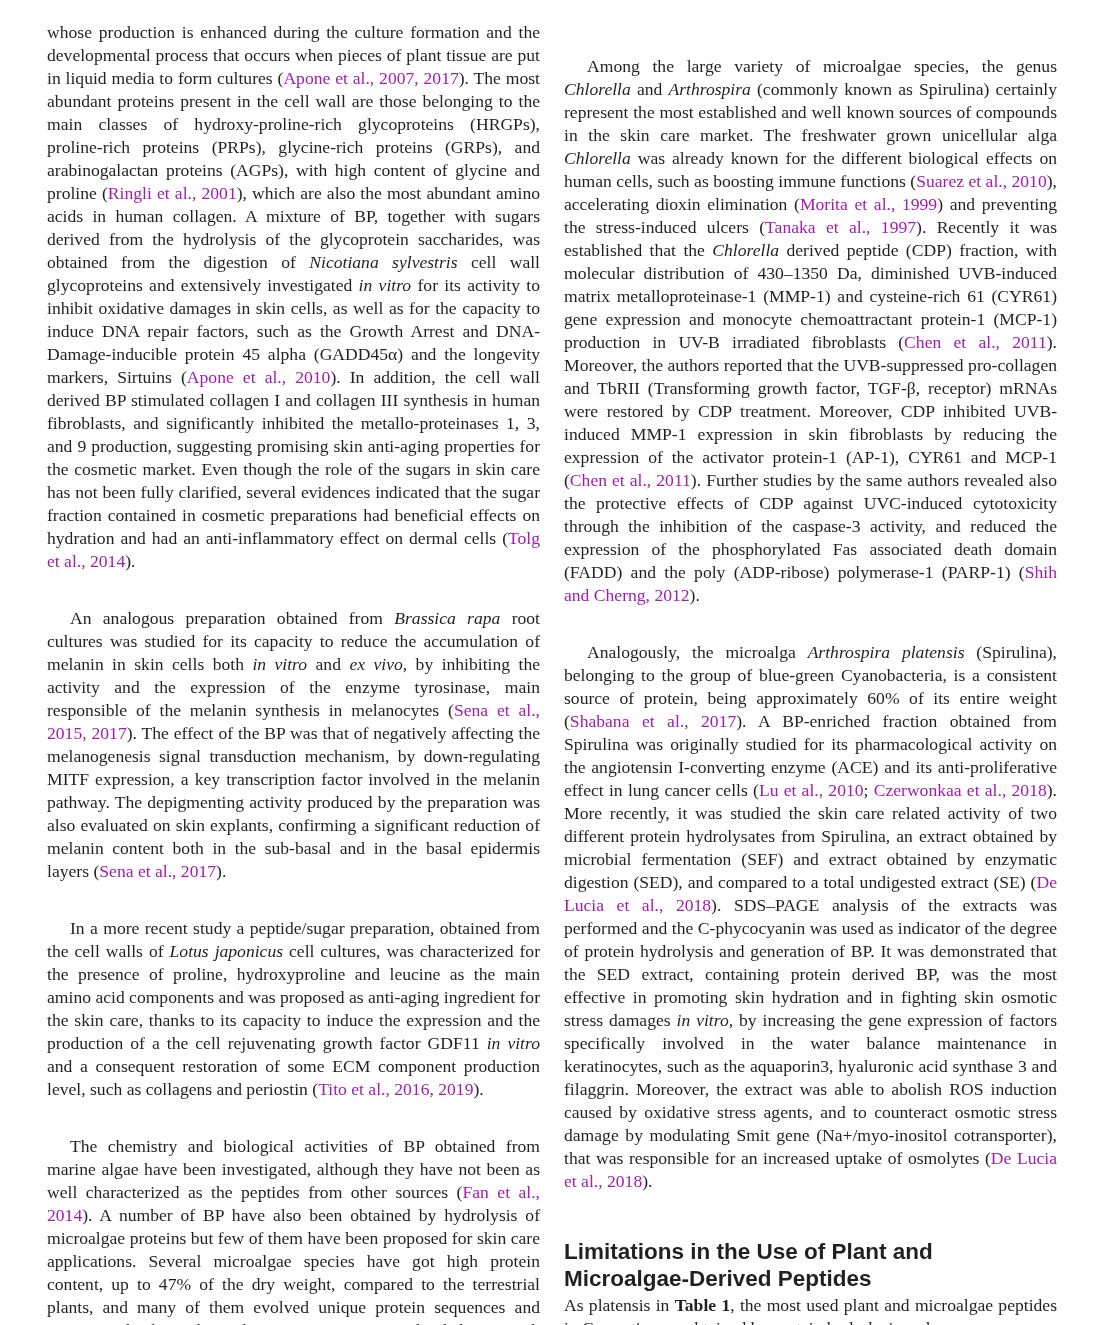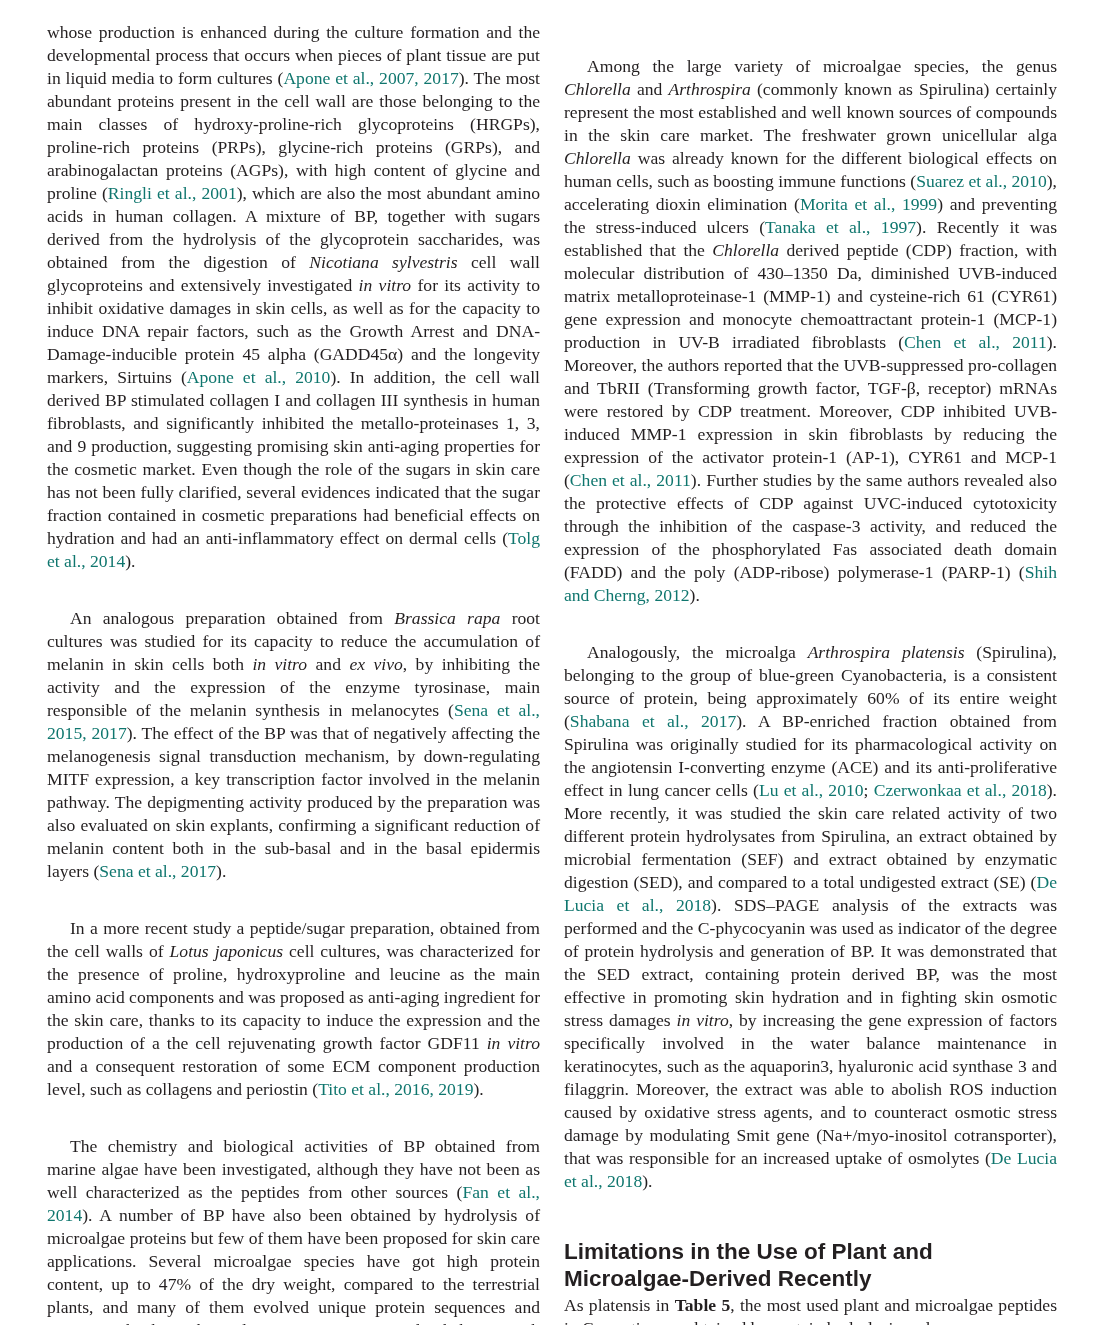--- a/index.html
+++ b/index.html
@@ -7,21 +7,21 @@
   .col {
     position: absolute; top: 21px; width: 493px;
     font-family: "Liberation Serif", "DejaVu Serif", serif;
     font-size: 17.6px; line-height: 23px; color: #231f20;
     text-align: justify; hyphens: none;
   }
   .col-left { left: 47px; }
   .col-right { left: 564px; }
   .para { margin: 0; }
   .para.indent { text-indent: 23px; margin-top: 34px; }
-  .cite { color: #0f766e; }
+  .cite { color: #a21caf; }
   .it { font-style: italic; }
   .bold { font-weight: bold; }
   .heading {
     font-family: "Liberation Sans", "DejaVu Sans", sans-serif;
     font-weight: bold; font-size: 22.5px; line-height: 27px; color: #231f20;
     margin: 45px 0 2px 0; text-align: left;
   }
 </style>
 </head>
 <body>
@@ -29,15 +29,15 @@
 <div class="col col-left">
   <p class="para"><span>whose production is enhanced during the culture formation and the developmental process that occurs when pieces of plant tissue are put in liquid media to form cultures (</span><span class="cite">Apone et al., 2007, 2017</span><span>). The most abundant proteins present in the cell wall are those belonging to the main classes of hydroxy-proline-rich glycoproteins (HRGPs), proline-rich proteins (PRPs), glycine-rich proteins (GRPs), and arabinogalactan proteins (AGPs), with high content of glycine and proline (</span><span class="cite">Ringli et al., 2001</span><span>), which are also the most abundant amino acids in human collagen. A mixture of BP, together with sugars derived from the hydrolysis of the glycoprotein saccharides, was obtained from the digestion of </span><span class="it">Nicotiana sylvestris</span><span> cell wall glycoproteins and extensively investigated </span><span class="it">in vitro</span><span> for its activity to inhibit oxidative damages in skin cells, as well as for the capacity to induce DNA repair factors, such as the Growth Arrest and DNA-Damage-inducible protein 45 alpha (GADD45α) and the longevity markers, Sirtuins (</span><span class="cite">Apone et al., 2010</span><span>). In addition, the cell wall derived BP stimulated collagen I and collagen III synthesis in human fibroblasts, and significantly inhibited the metallo-proteinases 1, 3, and 9 production, suggesting promising skin anti-aging properties for the cosmetic market. Even though the role of the sugars in skin care has not been fully clarified, several evidences indicated that the sugar fraction contained in cosmetic preparations had beneficial effects on hydration and had an anti-inflammatory effect on dermal cells (</span><span class="cite">Tolg et al., 2014</span><span>).</span></p>
   <p class="para indent"><span>An analogous preparation obtained from </span><span class="it">Brassica rapa</span><span> root cultures was studied for its capacity to reduce the accumulation of melanin in skin cells both </span><span class="it">in vitro</span><span> and </span><span class="it">ex vivo</span><span>, by inhibiting the activity and the expression of the enzyme tyrosinase, main responsible of the melanin synthesis in melanocytes (</span><span class="cite">Sena et al., 2015, 2017</span><span>). The effect of the BP was that of negatively affecting the melanogenesis signal transduction mechanism, by down-regulating MITF expression, a key transcription factor involved in the melanin pathway. The depigmenting activity produced by the preparation was also evaluated on skin explants, confirming a significant reduction of melanin content both in the sub-basal and in the basal epidermis layers (</span><span class="cite">Sena et al., 2017</span><span>).</span></p>
   <p class="para indent"><span>In a more recent study a peptide/sugar preparation, obtained from the cell walls of </span><span class="it">Lotus japonicus</span><span> cell cultures, was characterized for the presence of proline, hydroxyproline and leucine as the main amino acid components and was proposed as anti-aging ingredient for the skin care, thanks to its capacity to induce the expression and the production of a the cell rejuvenating growth factor GDF11 </span><span class="it">in vitro</span><span> and a consequent restoration of some ECM component production level, such as collagens and periostin (</span><span class="cite">Tito et al., 2016, 2019</span><span>).</span></p>
   <p class="para indent"><span>The chemistry and biological activities of BP obtained from marine algae have been investigated, although they have not been as well characterized as the peptides from other sources (</span><span class="cite">Fan et al., 2014</span><span>). A number of BP have also been obtained by hydrolysis of microalgae proteins but few of them have been proposed for skin care applications. Several microalgae species have got high protein content, up to 47% of the dry weight, compared to the terrestrial plants, and many of them evolved unique protein sequences and structures thanks to their adaptations to more complex habitats, such as those related to extreme conditions (</span><span class="cite">Bimonte et al., 2016</span><span>; </span><span class="cite">Berthon et al., 2017</span><span>).</span></p>
 </div>
 
 <div class="col col-right">
   <p class="para indent"><span>Among the large variety of microalgae species, the genus </span><span class="it">Chlorella</span><span> and </span><span class="it">Arthrospira</span><span> (commonly known as Spirulina) certainly represent the most established and well known sources of compounds in the skin care market. The freshwater grown unicellular alga </span><span class="it">Chlorella</span><span> was already known for the different biological effects on human cells, such as boosting immune functions (</span><span class="cite">Suarez et al., 2010</span><span>), accelerating dioxin elimination (</span><span class="cite">Morita et al., 1999</span><span>) and preventing the stress-induced ulcers (</span><span class="cite">Tanaka et al., 1997</span><span>). Recently it was established that the </span><span class="it">Chlorella</span><span> derived peptide (CDP) fraction, with molecular distribution of 430–1350 Da, diminished UVB-induced matrix metalloproteinase-1 (MMP-1) and cysteine-rich 61 (CYR61) gene expression and monocyte chemoattractant protein-1 (MCP-1) production in UV-B irradiated fibroblasts (</span><span class="cite">Chen et al., 2011</span><span>). Moreover, the authors reported that the UVB-suppressed pro-collagen and TbRII (Transforming growth factor, TGF-β, receptor) mRNAs were restored by CDP treatment. Moreover, CDP inhibited UVB-induced MMP-1 expression in skin fibroblasts by reducing the expression of the activator protein-1 (AP-1), CYR61 and MCP-1 (</span><span class="cite">Chen et al., 2011</span><span>). Further studies by the same authors revealed also the protective effects of CDP against UVC-induced cytotoxicity through the inhibition of the caspase-3 activity, and reduced the expression of the phosphorylated Fas associated death domain (FADD) and the poly (ADP-ribose) polymerase-1 (PARP-1) (</span><span class="cite">Shih and Cherng, 2012</span><span>).</span></p>
   <p class="para indent"><span>Analogously, the microalga </span><span class="it">Arthrospira platensis</span><span> (Spirulina), belonging to the group of blue-green Cyanobacteria, is a consistent source of protein, being approximately 60% of its entire weight (</span><span class="cite">Shabana et al., 2017</span><span>). A BP-enriched fraction obtained from Spirulina was originally studied for its pharmacological activity on the angiotensin I-converting enzyme (ACE) and its anti-proliferative effect in lung cancer cells (</span><span class="cite">Lu et al., 2010</span><span>; </span><span class="cite">Czerwonkaa et al., 2018</span><span>). More recently, it was studied the skin care related activity of two different protein hydrolysates from Spirulina, an extract obtained by microbial fermentation (SEF) and extract obtained by enzymatic digestion (SED), and compared to a total undigested extract (SE) (</span><span class="cite">De Lucia et al., 2018</span><span>). SDS–PAGE analysis of the extracts was performed and the C-phycocyanin was used as indicator of the degree of protein hydrolysis and generation of BP. It was demonstrated that the SED extract, containing protein derived BP, was the most effective in promoting skin hydration and in fighting skin osmotic stress damages </span><span class="it">in vitro</span><span>, by increasing the gene expression of factors specifically involved in the water balance maintenance in keratinocytes, such as the aquaporin3, hyaluronic acid synthase 3 and filaggrin. Moreover, the extract was able to abolish ROS induction caused by oxidative stress agents, and to counteract osmotic stress damage by modulating Smit gene (Na+/myo-inositol cotransporter), that was responsible for an increased uptake of osmolytes (</span><span class="cite">De Lucia et al., 2018</span><span>).</span></p>
-  <h2 class="heading">Limitations in the Use of Plant and Microalgae-Derived Recently</h2>
-  <p class="para"><span>As platensis in </span><span class="bold">Table 5</span><span>, the most used plant and microalgae peptides in Cosmetics are obtained by protein hydrolysis and</span></p>
+  <h2 class="heading">Limitations in the Use of Plant and Microalgae-Derived Peptides</h2>
+  <p class="para"><span>As platensis in </span><span class="bold">Table 1</span><span>, the most used plant and microalgae peptides in Cosmetics are obtained by protein hydrolysis and</span></p>
 </div>
 
 </body></html>

